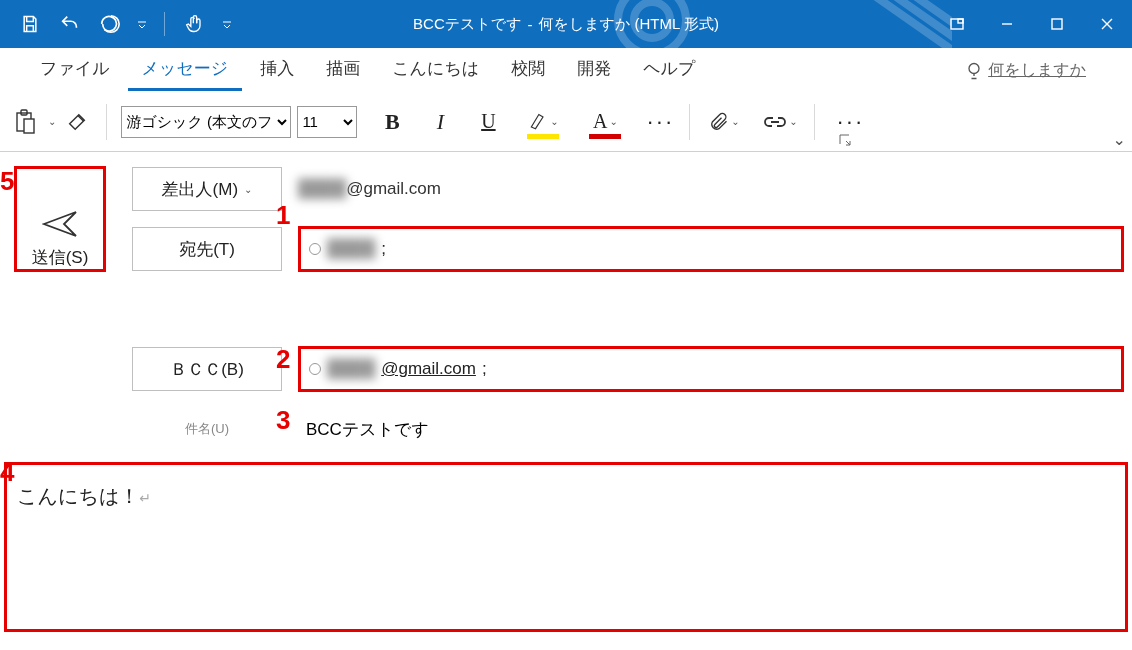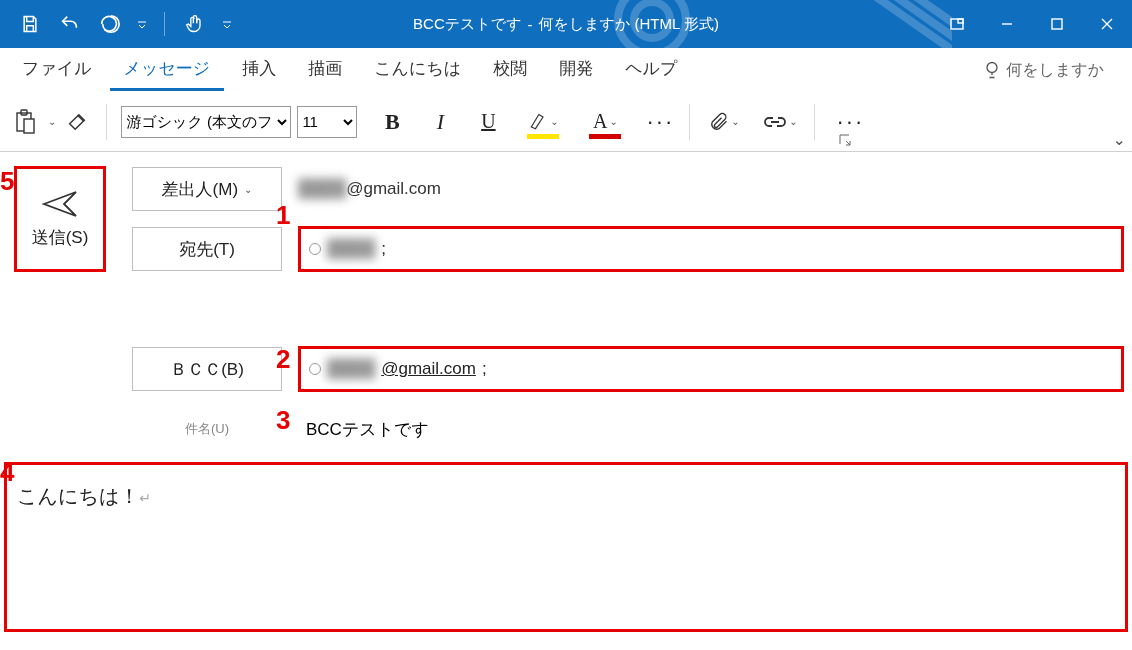--- a/index.html
+++ b/index.html
@@ -10,24 +10,24 @@
   .titlebar .qat { display: flex; align-items: center; gap: 4px; padding-left: 12px; }
   .qat-btn { width: 36px; height: 36px; display:flex; align-items:center; justify-content:center; border-radius:4px; }
   .titlebar .title { position:absolute; left:50%; transform:translateX(-50%); display:flex; align-items:center; gap:6px; font-size:15px; }
   .titlebar .wincontrols { position:absolute; right:0; display:flex; height:100%; }
   .winbtn { width:50px; display:flex; align-items:center; justify-content:center; }
   .titlebar svg { stroke:#fff; fill:none; }
   .deco { position:absolute; right:180px; top:-10px; opacity:.2; }
   .deco svg { stroke:#fff; }
 
   
-  .ribbon-tabs { height: 44px; display:flex; align-items:center; gap:4px; padding: 0 8px; border-bottom: none; }
+  .ribbon-tabs { height: 44px; display:flex; align-items:center; gap:4px; padding: 0 26px; border-bottom: none; }
   .ribbon-tab { padding: 8px 14px; font-size:17px; color:#333; border-bottom:3px solid transparent; cursor:pointer; }
   .ribbon-tab.active { border-bottom-color:#106ebe; color:#106ebe; font-weight:400; }
-  .tell-me { margin-left:auto; display:flex; align-items:flex-start; gap:4px; padding-right:20px; color:#666; font-size:16px;}
+  .tell-me { margin-left:auto; display:flex; align-items:flex-end; gap:4px; padding-right:20px; color:#666; font-size:16px;text-decoration:underline;}
   .tell-me svg { stroke:#555; }
 
   
   .ribbon-tools { height: 60px; display:flex; align-items:center; padding: 0 10px; gap:6px; border-bottom:1px solid #d0d0d0; position:relative; }
   .rt-group { display:flex; align-items:center; gap:6px; }
   .rt-sep { width:1px; height:36px; background:#d9d9d9; margin:0 8px; }
   .rt-btn { min-width:30px; height:30px; display:flex; align-items:center; justify-content:center; border-radius:3px; cursor:pointer; position:relative; }
   .rt-btn svg { stroke:#333; }
   select.font-select, select.size-select { height:32px; border:1px solid #999; font-size:15px; background:#fff; }
   .font-select { width:170px; }
@@ -37,21 +37,21 @@
   .underline-glyph { text-decoration:underline; font-size:20px; font-family:"Times New Roman",serif;}
   .yellowbar { position:absolute; bottom:-2px; left:6px; right:6px; height:5px; background:#ffe600; }
   .redbar { position:absolute; bottom:-2px; left:6px; right:6px; height:5px; background:#d20000; }
   .chev { font-size:10px; color:#555; margin-left:2px;}
   .ribbon-dialog-launcher { position:absolute; right:280px; bottom:4px; width:14px; height:14px; }
   .ribbon-collapse { position:absolute; right:6px; bottom:2px; font-size:16px; color:#555; cursor:pointer;}
 
   
   .compose { padding: 14px 8px 0 14px; }
   .send-col { float:left; width:92px; }
-  .send-box { border:3px solid #e60000; height:106px; display:flex; flex-direction:column; align-items:center; justify-content:center; gap:8px; cursor:pointer;}
+  .send-box { border:3px solid #e60000; height:106px; display:flex; flex-direction:column; align-items:center; justify-content:flex-end; gap:8px; cursor:pointer;}
   .send-box svg { stroke:#333; }
   .fields { margin-left: 118px; }
   .field-row { display:flex; align-items:center; min-height:46px; margin-bottom:14px; }
   .field-btn { width:150px; height:44px; border:1px solid #bfbfbf; background:#fff; display:flex; align-items:center; justify-content:center; font-size:17px; cursor:pointer; margin-right:16px;}
   .field-label-static { width:150px; text-align:center; font-size:13px; color:#888; margin-right:16px;}
   .field-input { flex:1; height:46px; border:none; font-size:17px; padding:0 8px; outline:none; display:flex; align-items:center; gap:6px;}
   .boxed { border:3px solid #e60000; }
   .recipient-chip { display:inline-flex; align-items:center; gap:6px; text-decoration:underline; }
   .presence { width:12px; height:12px; border:1px solid #999; border-radius:50%; background:#fff; display:inline-block;}
   .from-val { font-size:17px; color:#333; }

